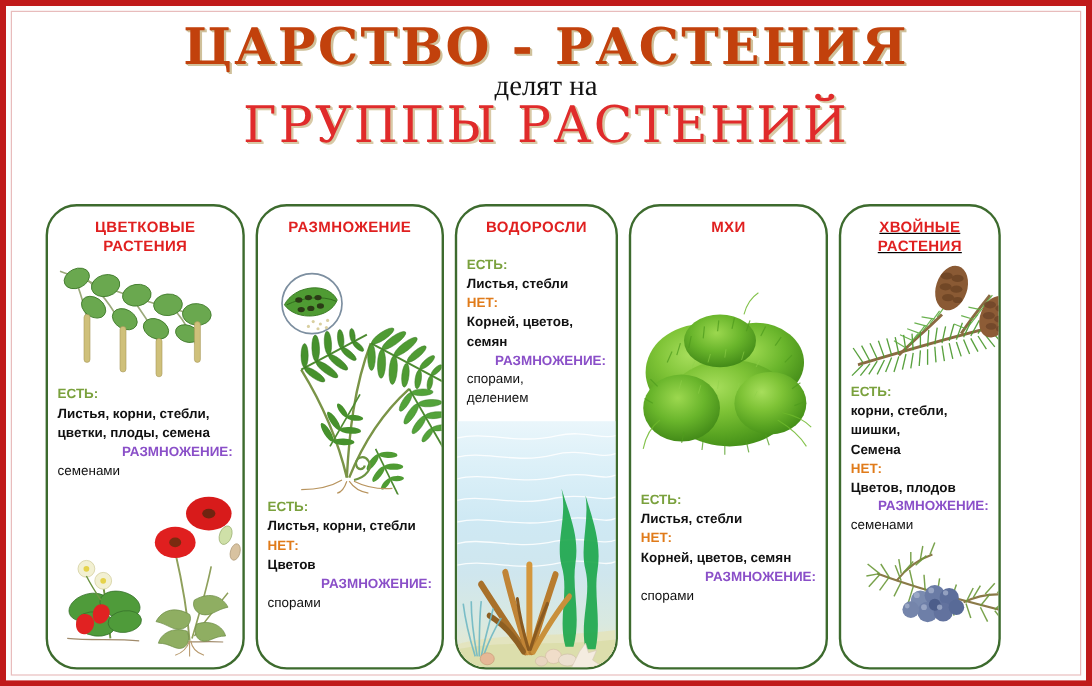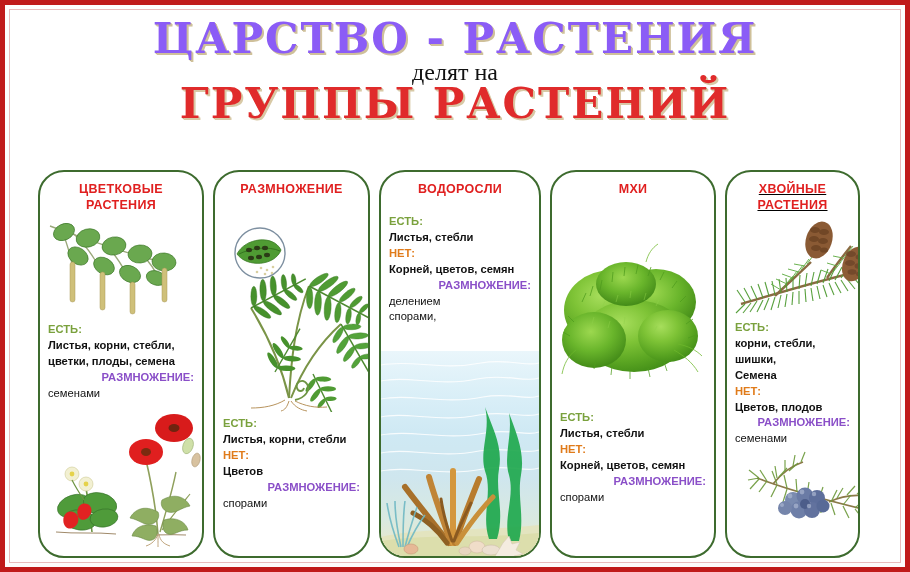--- a/index.html
+++ b/index.html
@@ -23,35 +23,35 @@
     background:#ffffff;
   }
 
   
   .header { text-align:center; padding-top:8px; }
   .title-main {
     font-family:"DejaVu Serif", serif;
     font-weight:bold;
     font-size:42px;
     letter-spacing:2px;
-    color:#8b5cf6;
+    color:#c2410c;
     text-shadow:2px 2px 0 #cfc09a, 1px 1px 0 #b8a87f;
     line-height:1.0;
     white-space:nowrap;
   }
   .title-sub {
     font-family:"Liberation Serif", serif;
     font-size:24px;
     color:#111;
     line-height:1.1;
     margin-top:-1px;
   }
   .title-main2 {
     font-family:"DejaVu Serif", serif;
-    font-weight:bold;
+    font-weight:normal;
     font-size:42px;
     letter-spacing:2px;
     color:#e02b2b;
     text-shadow:2px 2px 0 #d8c9a6, 1px 1px 0 #bfae86;
     line-height:1.0;
     white-space:nowrap;
     margin-top:-2px;
   }
 
   
@@ -65,21 +65,21 @@
   .card {
     position:relative;
     background:#ffffff;
     border:2px solid #3d6b2e;
     border-radius:26px;
     overflow:hidden;
     flex:0 0 auto;
   }
   .c1 { width:166px; }
   .c2 { width:157px; }
-  .c3 { width:162px; }
+  .c3 { width:136px; }
   .c4 { width:166px; }
   .c5 { width:135px;text-decoration:underline; }
 
   .card-title {
     text-align:center;
     color:#e02020;
     font-weight:bold;
     font-size:12.5px;
     letter-spacing:.3px;
     line-height:1.25;
@@ -362,22 +362,22 @@
       <div class="card-title">
         <div>ВОДОРОСЛИ</div>
       </div>
 
       <div class="facts abs" style="top:42px;left:0;right:0;">
         <div class="lbl-yes">ЕСТЬ:</div>
         <div class="val">Листья, стебли</div>
         <div class="lbl-no">НЕТ:</div>
         <div class="val">Корней, цветов, семян</div>
         <div class="lbl-rep">РАЗМНОЖЕНИЕ:</div>
+        <div style="font-weight:normal">спорами,</div>
         <div style="font-weight:normal">делением</div>
-        <div style="font-weight:normal">спорами,</div>
       </div>
 
       <div class="water">
         <svg width="100%" height="100%" viewBox="0 0 158 205" preserveAspectRatio="none">
 
           <g stroke="#ffffff" stroke-width="1.1" fill="none" opacity=".85">
             <path d="M0 14 C30 8, 60 20, 100 12 C126 7, 146 16, 158 12"></path>
             <path d="M0 30 C26 24, 58 36, 96 28 C124 22, 144 32, 158 27"></path>
             <path d="M0 48 C28 42, 62 54, 102 46 C128 41, 146 50, 158 45"></path>
             <path d="M0 66 C24 60, 58 72, 98 64 C126 59, 146 68, 158 63"></path>

